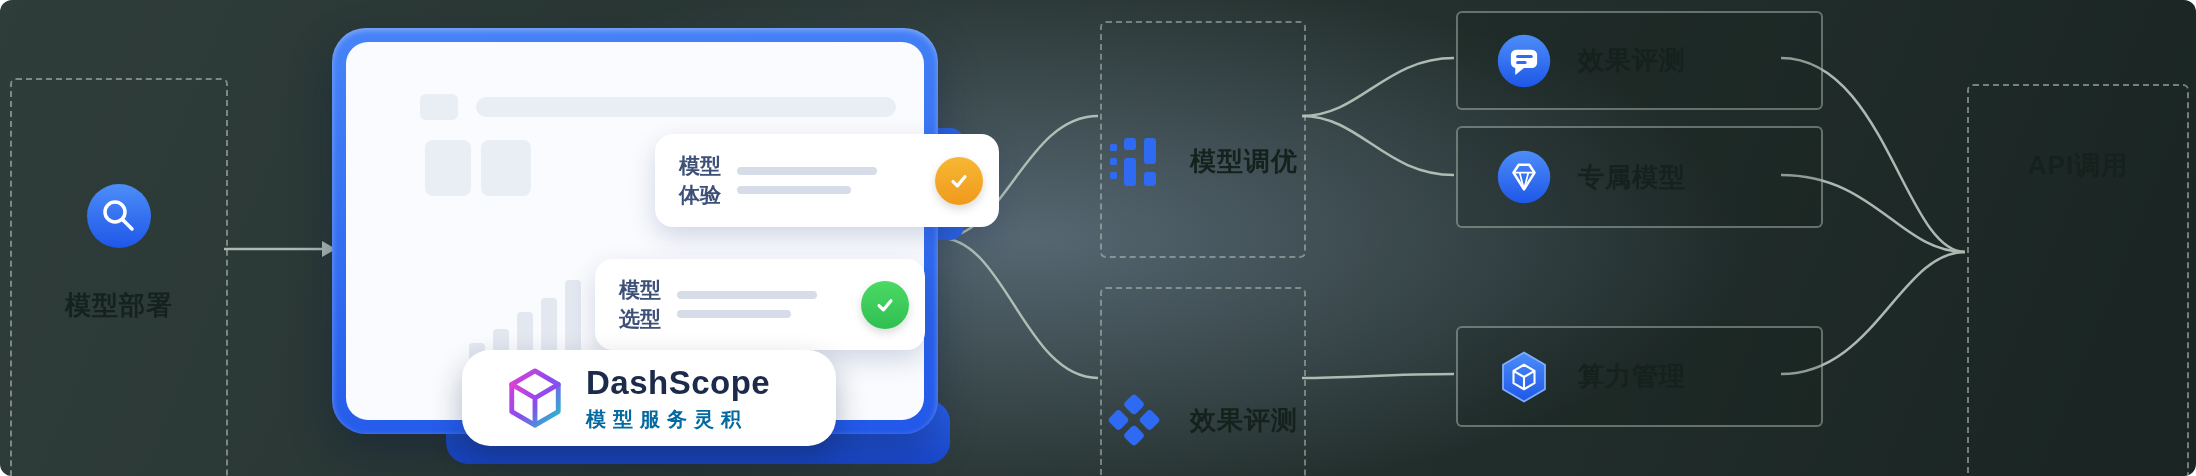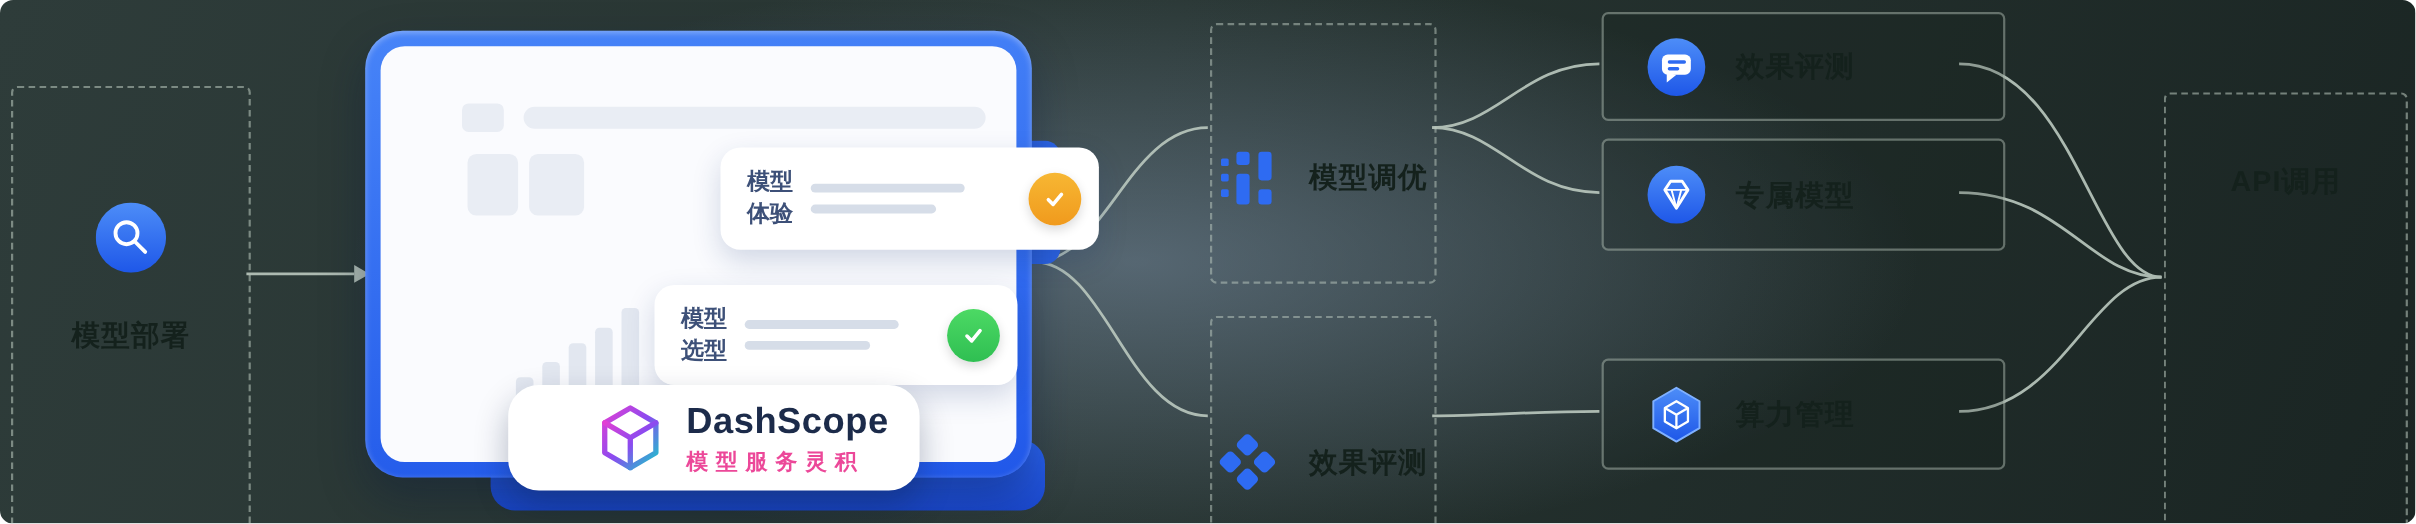--- a/index.html
+++ b/index.html
@@ -54,24 +54,24 @@
   .card-lines .pl{height:8px;border-radius:4px;background:#d6dde8;}
   .pl-long{width:140px;}
   .pl-short{width:114px;}
   .check{width:48px;height:48px;border-radius:50%;display:flex;align-items:center;justify-content:center;
     margin-left:auto;flex:none;box-shadow:0 4px 10px rgba(0,0,0,0.15);}
   .check-orange{background:linear-gradient(180deg,#f7b733,#f09a1d);}
   .check-green{background:linear-gradient(180deg,#4cd964,#2fbf52);}
 
   .brand-pill{position:absolute;left:462px;top:350px;width:374px;height:96px;border-radius:28px;
     background:#fff;box-shadow:0 14px 30px rgba(10,25,60,0.3);display:flex;align-items:center;
-    gap:20px;padding:0 28px;z-index:6;box-sizing:border-box;justify-content:flex-end;}
+    gap:20px;padding:0 42px;z-index:6;box-sizing:border-box;}
   .brand-text{display:flex;flex-direction:column;}
   .brand-name{font-size:33px;font-weight:bold;color:#1c2b4a;letter-spacing:0.5px;}
-  .brand-sub{font-size:20px;color:#ec4899;letter-spacing:7px;margin-top:4px;font-weight:600;white-space:nowrap;}
+  .brand-sub{font-size:20px;color:#0369a1;letter-spacing:7px;margin-top:4px;font-weight:600;white-space:nowrap;}
 
   .cap-icon{flex:none;}
   .api-badge-text{font-family:"Liberation Sans","DejaVu Sans",sans-serif;font-weight:bold;font-size:27px;fill:#2e6bf2;letter-spacing:1px;}
 </style>
 </head>
 <body>
 
 <svg width="0" height="0" style="position:absolute" aria-hidden="true">
   <defs>
     <linearGradient id="gBlue" x1="0" y1="0" x2="0" y2="1">

